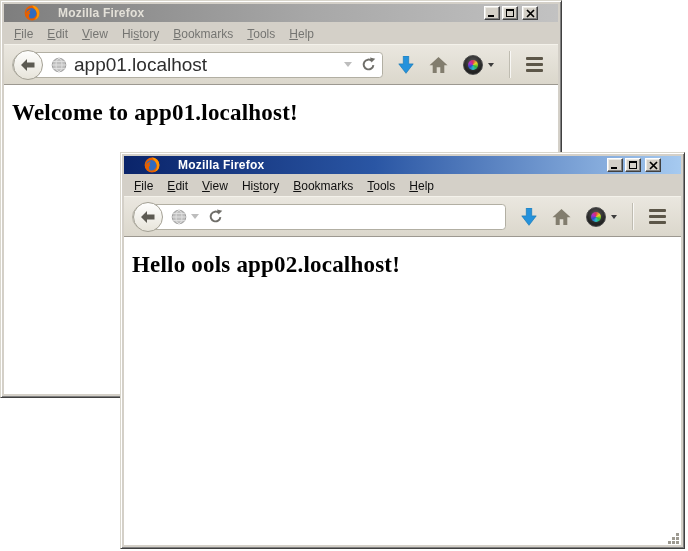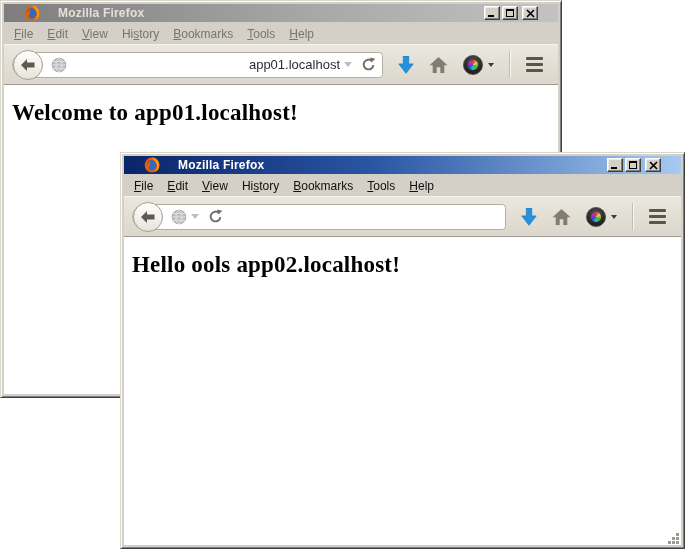--- a/index.html
+++ b/index.html
@@ -64,21 +64,21 @@
     background:linear-gradient(#FEFEFD,#E7E4DA);
     border:1px solid #A3A094; z-index:2;
     display:flex; align-items:center; justify-content:center; padding:0;
   }
   .urlbar {
     flex:1; height:26px; background:#FFFFFF;
     border:1px solid #B2AFA3; border-radius:14px 4px 4px 14px;
     margin-left:-31px; padding:0 6px 0 38px;
     display:flex; align-items:center; min-width:0;
   }
-  .url-text { font-size:13px; color:#2E2E2E; margin-left:7px; flex:1; white-space:nowrap; overflow:hidden;text-align:right; }
+  .url-text { font-size:19px; color:#2E2E2E; margin-left:7px; flex:1; white-space:nowrap; overflow:hidden; }
   .dd-tri {
     width:0; height:0; border-left:4px solid transparent; border-right:4px solid transparent;
     border-top:5px solid #BDBDBD; margin:0 9px 0 4px;
   }
   .icon-btn { background:none; border:none; padding:0; margin:0 0 0 15px; display:flex; align-items:center; cursor:default; }
   .lens-wrap { display:flex; align-items:center; gap:5px; }
   .lens {
     width:20px; height:20px; border-radius:50%; position:relative;
     background:radial-gradient(circle at 50% 35%, #5A5A5A 0%, #232323 65%);
     border:1px solid #4A4A4A;

